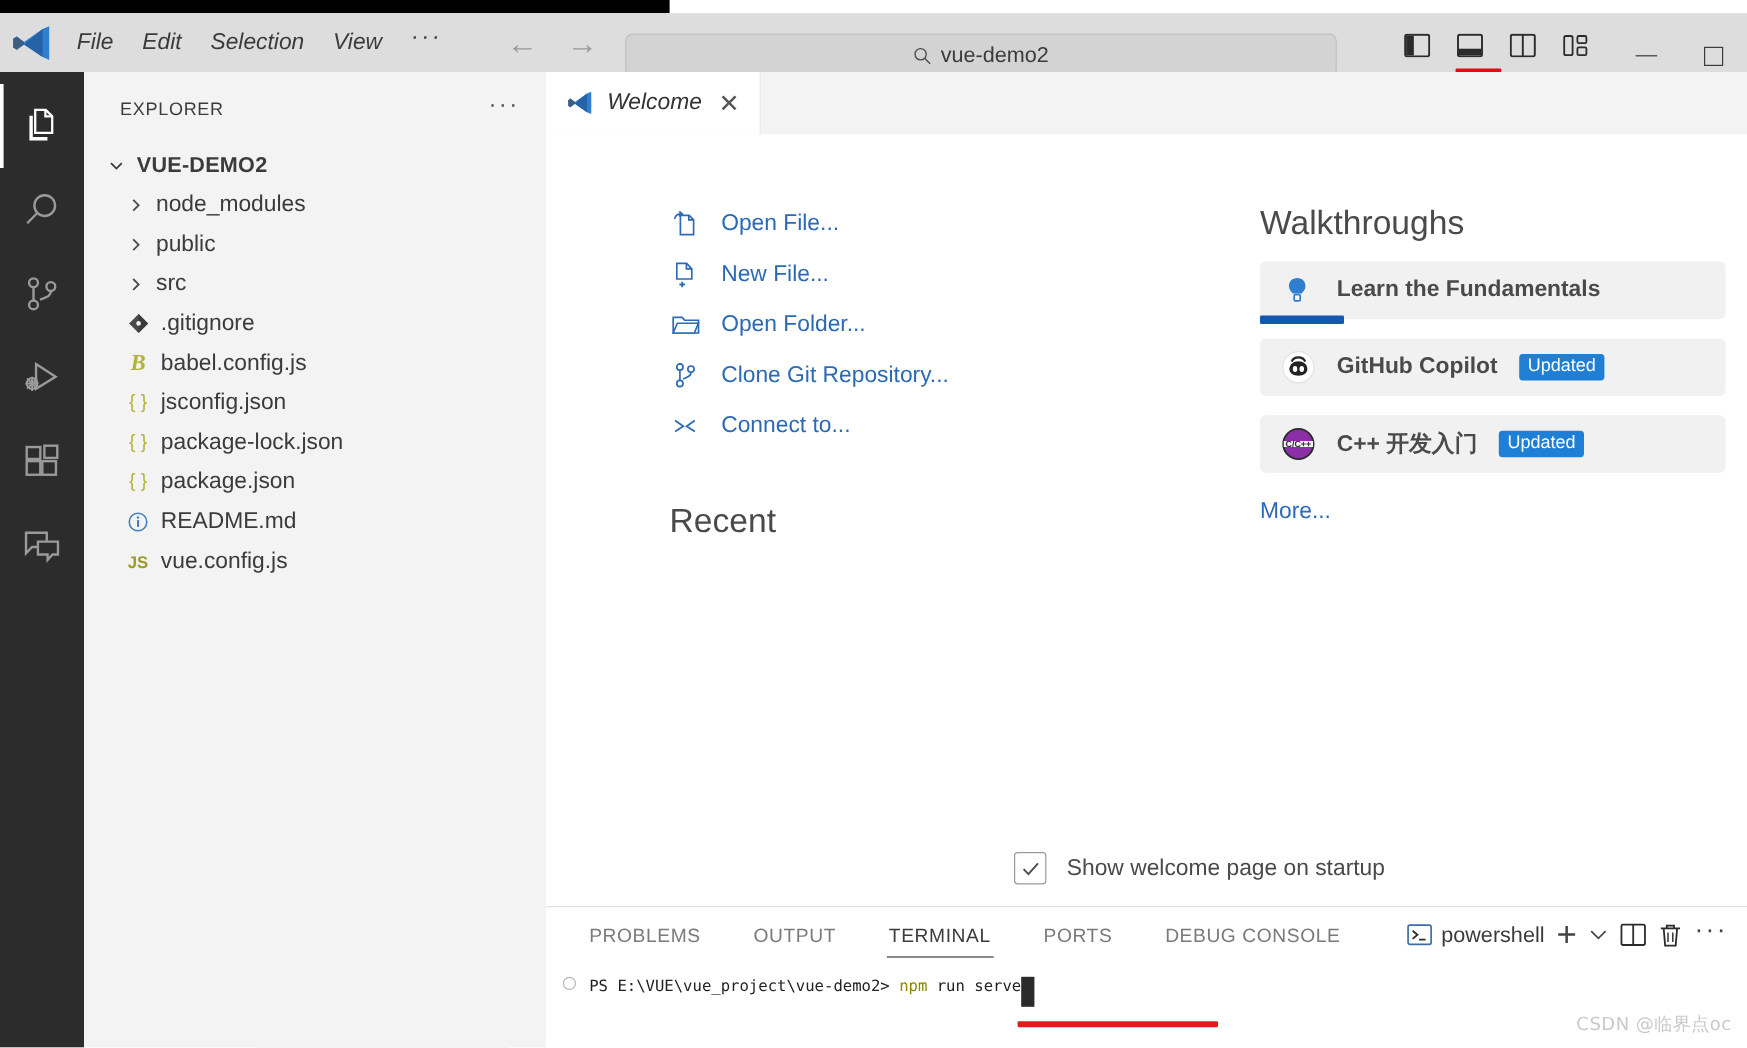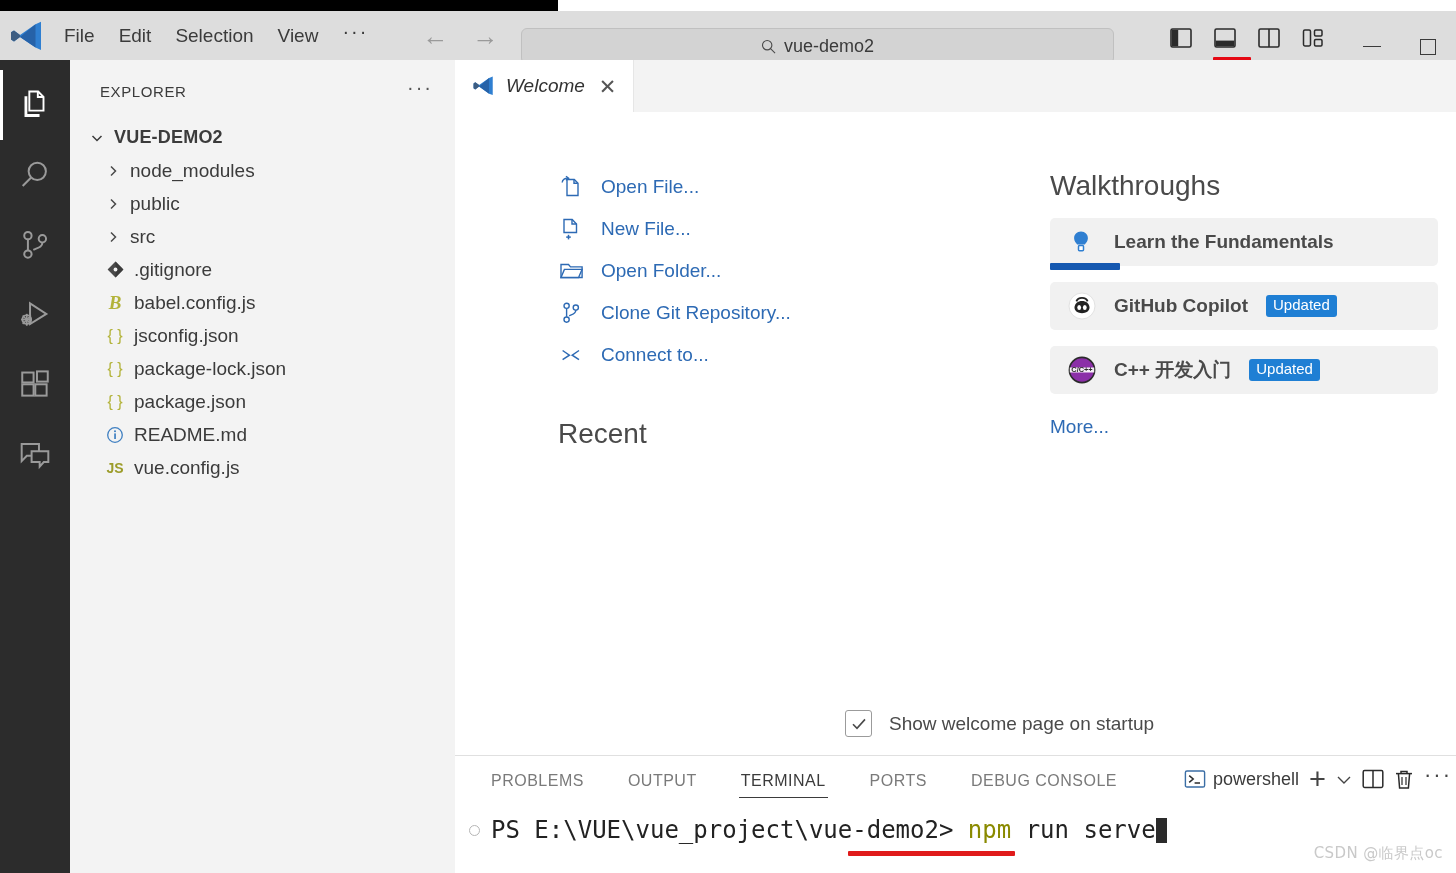--- a/index.html
+++ b/index.html
@@ -21,21 +21,21 @@
   
   .titlebar {
     position: absolute; left: 0; top: 11px; width: 1456px; height: 49px;
     background: #dddddd;
     display: flex; align-items: center;
   }
   .vscode-logo { width: 34px; height: 30px; margin-left: 10px; flex: none; }
   .menu { display: flex; align-items: center; margin-left: 8px; }
   .menu-item {
     font-size: 19px; color: #3b3b3b; padding: 4px 12px;
-    white-space: nowrap; cursor: default;
+    white-space: nowrap; cursor: default; font-style: italic;
   }
   .menu-item.dots { letter-spacing: 2px; font-size: 20px; padding: 0 12px 8px 12px; }
 
   .nav-arrows { display: flex; align-items: center; margin-left: 42px; gap: 24px; }
   .nav-arrow { color: #9a9a9a; font-size: 26px; line-height: 1; cursor: default; }
 
   .search-box {
     position: absolute; left: 521px; top: 17px;
     width: 593px; height: 36px;
     background: #d3d3d3; border: 1px solid #c0c0c0; border-radius: 6px;
@@ -171,33 +171,33 @@
   .ptab {
     font-size: 16px; letter-spacing: .5px; color: #7a7a7a; padding: 14px 16px 12px 16px;
     margin-left: 12px; cursor: pointer; position: relative; white-space: nowrap;
   }
   .ptab:first-child { margin-left: 20px; }
   .ptab.active { color: #3b3b3b; }
   .ptab.active::after {
     content: ""; position: absolute; left: 14px; right: 14px; bottom: 4px; height: 1.5px; background: #3b3b3b;
   }
   .panel-actions {
-    position: absolute; right: 4px; top: 5px; display: flex; align-items: center; gap: 10px;
+    position: absolute; right: 16px; top: 5px; display: flex; align-items: center; gap: 10px;
   }
   .pa { display: flex; align-items: center; justify-content: center; cursor: pointer; height: 36px; }
   .shell-name { font-size: 18px; color: #3b3b3b; margin-left: 7px; white-space: nowrap; }
   .pa .plus { font-size: 29px; color: #444; line-height: 0.7; font-weight: 300; }
   .pa .chev { font-size: 15px; color: #444; }
   .pa-dots { font-size: 22px; color: #444; letter-spacing: 2px; padding-bottom: 9px; cursor: pointer; }
 
   .terminal {
     position: relative; padding: 10px 0 0 14px; height: 70px;
     font-family: "DejaVu Sans Mono", "Liberation Mono", monospace;
   }
-  .term-line { display: flex; align-items: center; font-size: 24px; line-height: 1.35; white-space: pre; }
+  .term-line { display: flex; align-items: flex-start; font-size: 13px; line-height: 1.35; white-space: pre; }
   .term-bullet {
     width: 11px; height: 11px; border: 1.5px solid #b6b6b6; border-radius: 50%;
     margin-right: 11px; flex: none;
   }
   .term-prompt { color: #222222; }
   .term-cmd { color: #8a8a00; }
   .term-rest { color: #222222; }
   .term-cursor { display: inline-block; width: 11px; height: 25px; background: #2b2b2b; vertical-align: text-bottom; }
   .term-underline {
     position: absolute; left: 393px; top: 47px; width: 167px; height: 5px;

